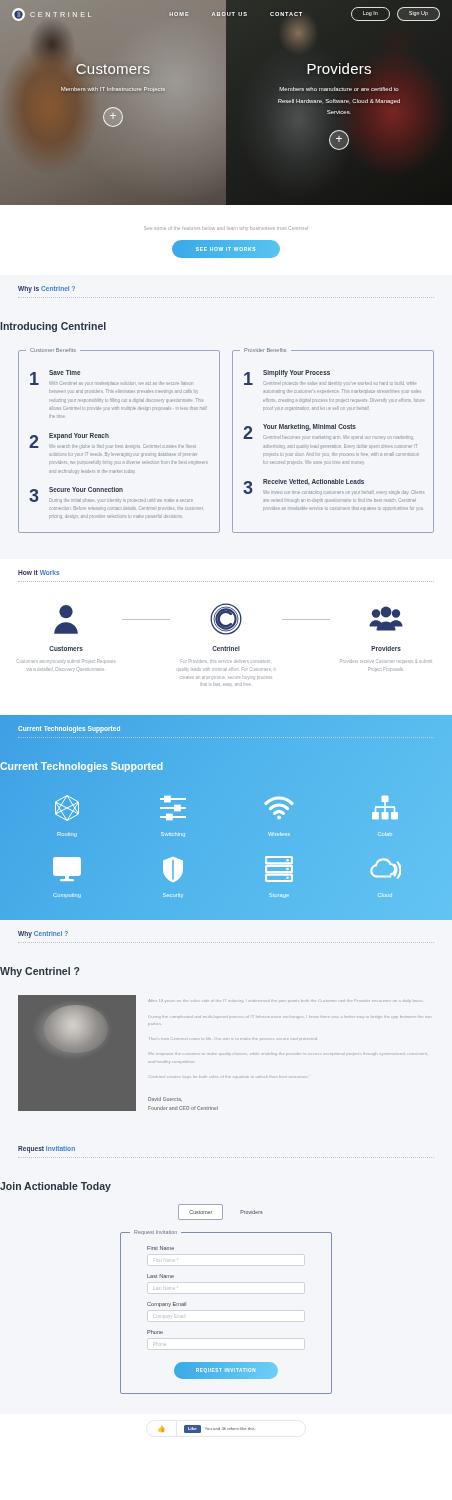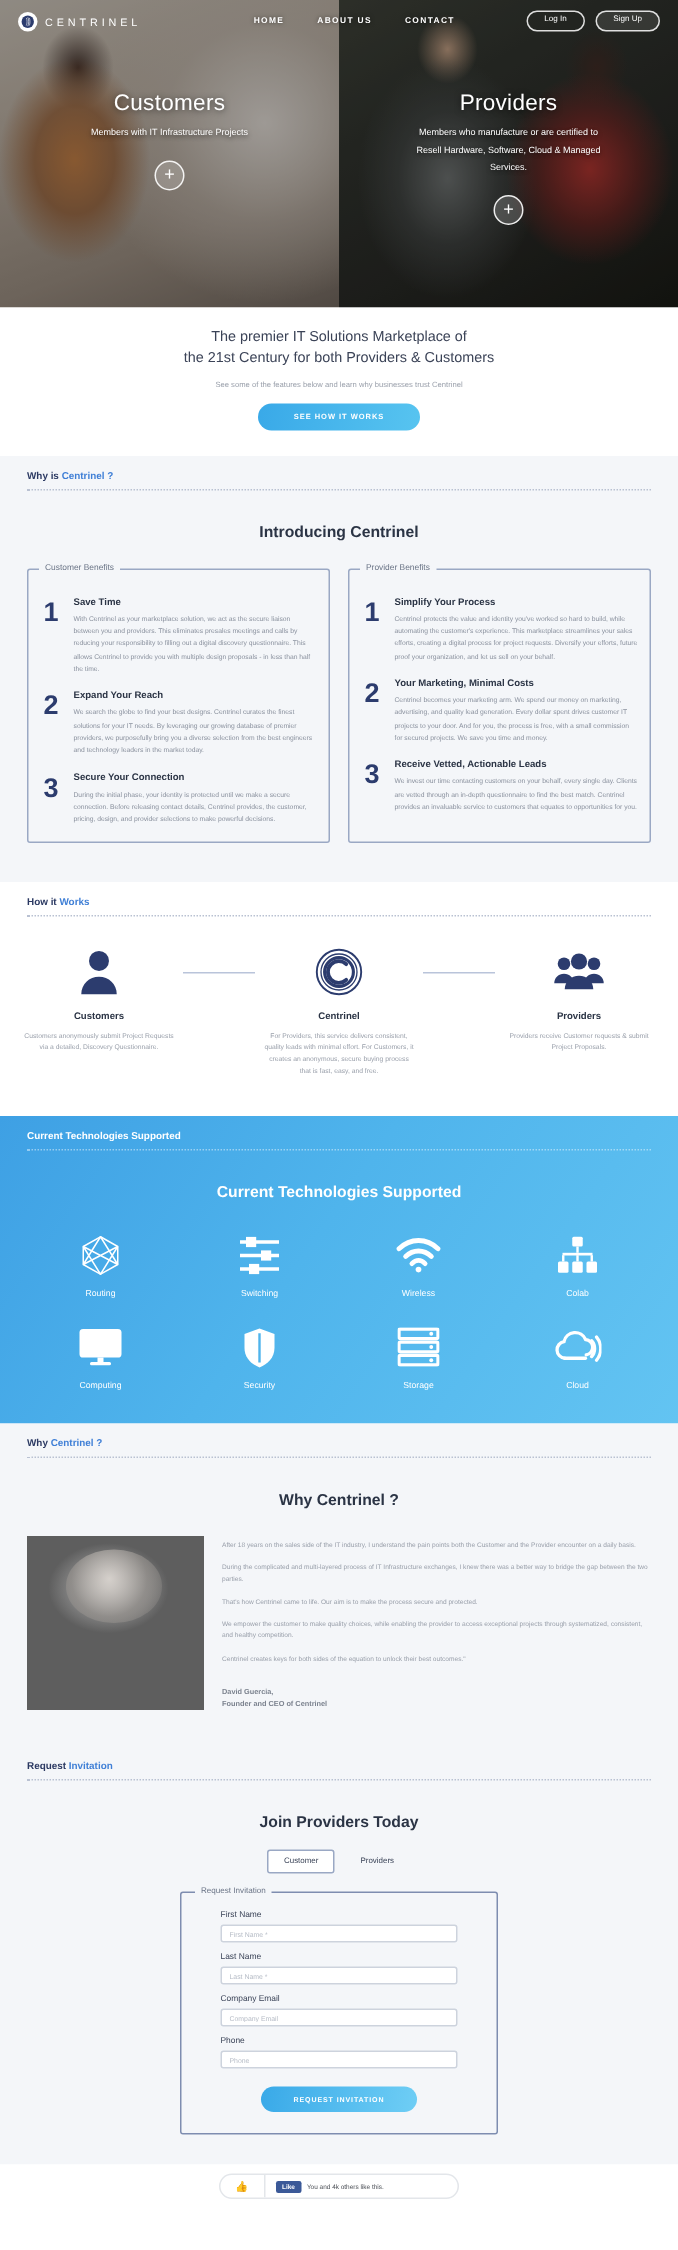--- a/index.html
+++ b/index.html
@@ -128,21 +128,21 @@
   .sec-rule {
     margin: 5px 18px 0;
     border-top: 1px dotted #b9c1d2;
     height: 0;
   }
 
   .band-grey { background: #f4f6f9; }
   .band-white { background: #ffffff; }
 
   .sec-head {
-    text-align: center; font-size: 10.5px; font-weight: 700; color: #2b3445;
+    font-size: 10.5px; font-weight: 700; color: #2b3445;
     padding: 22px 0 0;
   }
 
   
   .benefits {
     display: flex; gap: 12px; padding: 18px 18px 26px;
   }
   .fs {
     flex: 1 1 50%;
     border: 1px solid #9aa8c4;
@@ -297,24 +297,20 @@
     </div>
     <div class="hero-col">
       <div class="hero-title">Providers</div>
       <div class="hero-sub">Members who manufacture or are certified to Resell Hardware, Software, Cloud &amp; Managed Services.</div>
       <div class="hero-plus">+</div>
     </div>
   </div>
 </section>
 
 <section class="premier">
-  <h2>
-    <span>The premier IT Solutions Marketplace of</span><br>
-    <span>the 21st Century for both Providers &amp; Customers</span>
-  </h2>
   <p>See some of the features below and learn why businesses trust Centrinel</p>
   <button class="btn-primary">SEE HOW IT WORKS</button>
 </section>
 
 <section class="band-grey">
   <div class="sec-label">
     <span class="dk">Why is </span><span class="bl">Centrinel ?</span>
   </div>
   <div class="sec-rule"></div>
   <h3 class="sec-head">Introducing Centrinel</h3>
@@ -541,21 +537,21 @@
       </div>
     </div>
   </div>
 </section>
 
 <section class="band-grey join">
   <div class="sec-label">
     <span class="dk">Request </span><span class="bl">Invitation</span>
   </div>
   <div class="sec-rule"></div>
-  <h3 class="sec-head">Join Providers Today</h3>
+  <h3 class="sec-head">Join Actionable Today</h3>
 
   <div class="tabs">
     <button class="tab active">Customer</button>
     <button class="tab">Providers</button>
   </div>
 
   <form class="form-fs">
     <div class="fs-legend">Request Invitation</div>
 
     <div class="f-label first">First Name</div>

